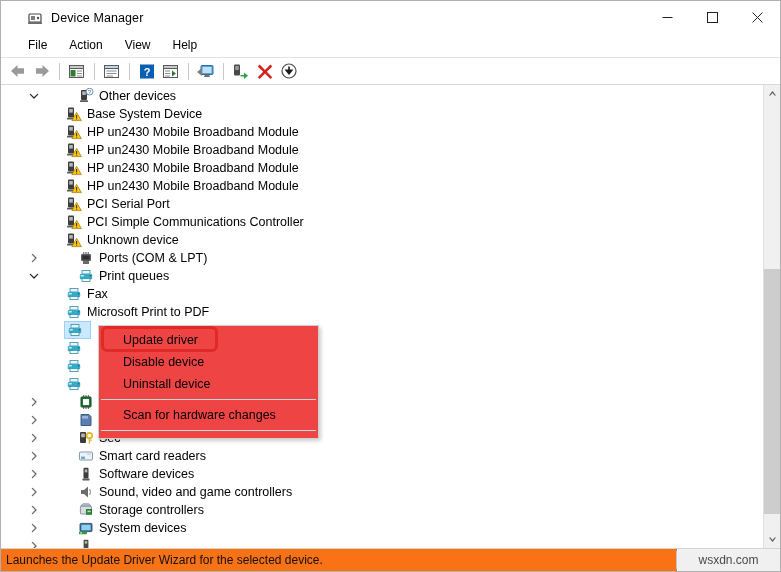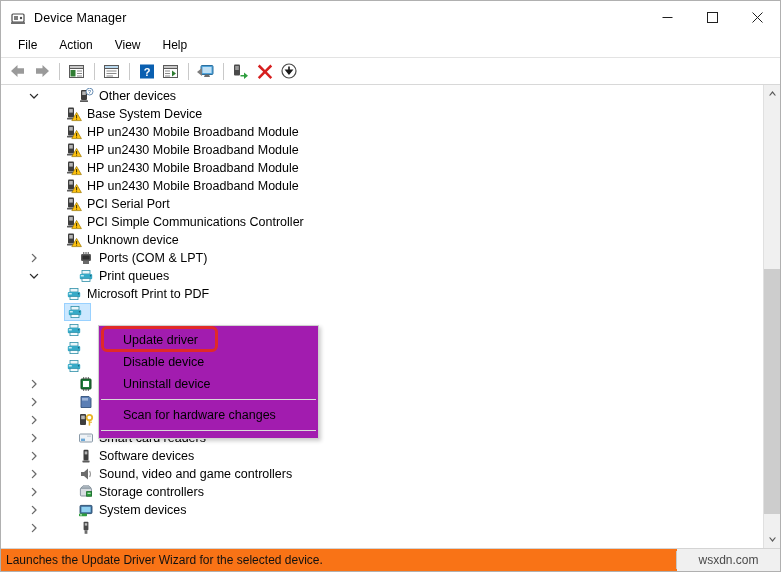--- a/index.html
+++ b/index.html
@@ -20,20 +20,21 @@
   }
 
   
   .titlebar {
     height: 33px;
     min-height: 33px;
     background: #ffffff;
     display: flex;
     align-items: center;
     position: relative;
+    margin-left: 17px;
   }
   .title-icon {
     width: 16px; height: 16px;
     margin-left: 9px; margin-right: 8px;
     position: relative;
     flex: 0 0 auto;
   }
   .title-text {
     font-size: 12.5px;
     color: #000000;
@@ -50,21 +51,21 @@
     display: flex; align-items: center; justify-content: center;
     background: transparent;
   }
   .winbtn svg { display: block; }
 
   
   .menubar {
     height: 24px; min-height: 24px;
     display: flex;
     align-items: center;
-    padding-left: 6px;
+    padding-left: 16px;
     background: #ffffff;
     border-bottom: 1px solid #e3e3e3;
   }
   .menuitem {
     font-size: 12px;
     color: #000000;
     padding: 3px 11px 4px 11px;
   }
 
   
@@ -182,21 +183,21 @@
     font-size: 12px;
     color: #4a4a4a;
     background: #f0f0f0;
   }
 
   
   .ctxmenu {
     position: absolute;
     left: 97px; top: 240px;
     width: 221px;
-    background: #a21caf;
+    background: #ef4444;
     border: 1px solid #cfcfcf;
     box-shadow: 2px 2px 4px rgba(0,0,0,0.20);
     padding: 3px 0 3px 0;
     z-index: 40;
   }
   .ctxitem {
     height: 22px;
     display: flex;
     align-items: center;
     padding-left: 24px;
@@ -512,20 +513,33 @@
         <div class="row d1">
           <span class="twisty"></span>
           <span class="label-box">
             <span class="rowicon"><svg width="16" height="16" viewBox="0 0 16 16">
                 <rect x="4" y="2.5" width="8" height="3.5" fill="#e8f6fa" stroke="#2f8fa8" stroke-width="0.8"></rect>
                 <rect x="1.8" y="6" width="12.4" height="5.2" rx="1" fill="#36aac7"></rect>
                 <rect x="2.8" y="7.2" width="3" height="1.2" fill="#e9fbff"></rect>
                 <circle cx="12.6" cy="7.8" r="0.8" fill="#1c5f73"></circle>
                 <rect x="4" y="10.4" width="8" height="3.2" fill="#f3fbfd" stroke="#2f8fa8" stroke-width="0.8"></rect>
               </svg></span>
+            <span>Fax</span>
+          </span>
+        </div>
+        <div class="row d1">
+          <span class="twisty"></span>
+          <span class="label-box">
+            <span class="rowicon"><svg width="16" height="16" viewBox="0 0 16 16">
+                <rect x="4" y="2.5" width="8" height="3.5" fill="#e8f6fa" stroke="#2f8fa8" stroke-width="0.8"></rect>
+                <rect x="1.8" y="6" width="12.4" height="5.2" rx="1" fill="#36aac7"></rect>
+                <rect x="2.8" y="7.2" width="3" height="1.2" fill="#e9fbff"></rect>
+                <circle cx="12.6" cy="7.8" r="0.8" fill="#1c5f73"></circle>
+                <rect x="4" y="10.4" width="8" height="3.2" fill="#f3fbfd" stroke="#2f8fa8" stroke-width="0.8"></rect>
+              </svg></span>
             <span>Microsoft Print to PDF</span>
           </span>
         </div>
         <div class="row d1 selected">
           <span class="twisty"></span>
           <span class="label-box">
             <span class="rowicon"><svg width="16" height="16" viewBox="0 0 16 16">
                 <rect x="4" y="2.5" width="8" height="3.5" fill="#e8f6fa" stroke="#2f8fa8" stroke-width="0.8"></rect>
                 <rect x="1.8" y="6" width="12.4" height="5.2" rx="1" fill="#36aac7"></rect>
                 <rect x="2.8" y="7.2" width="3" height="1.2" fill="#e9fbff"></rect>

